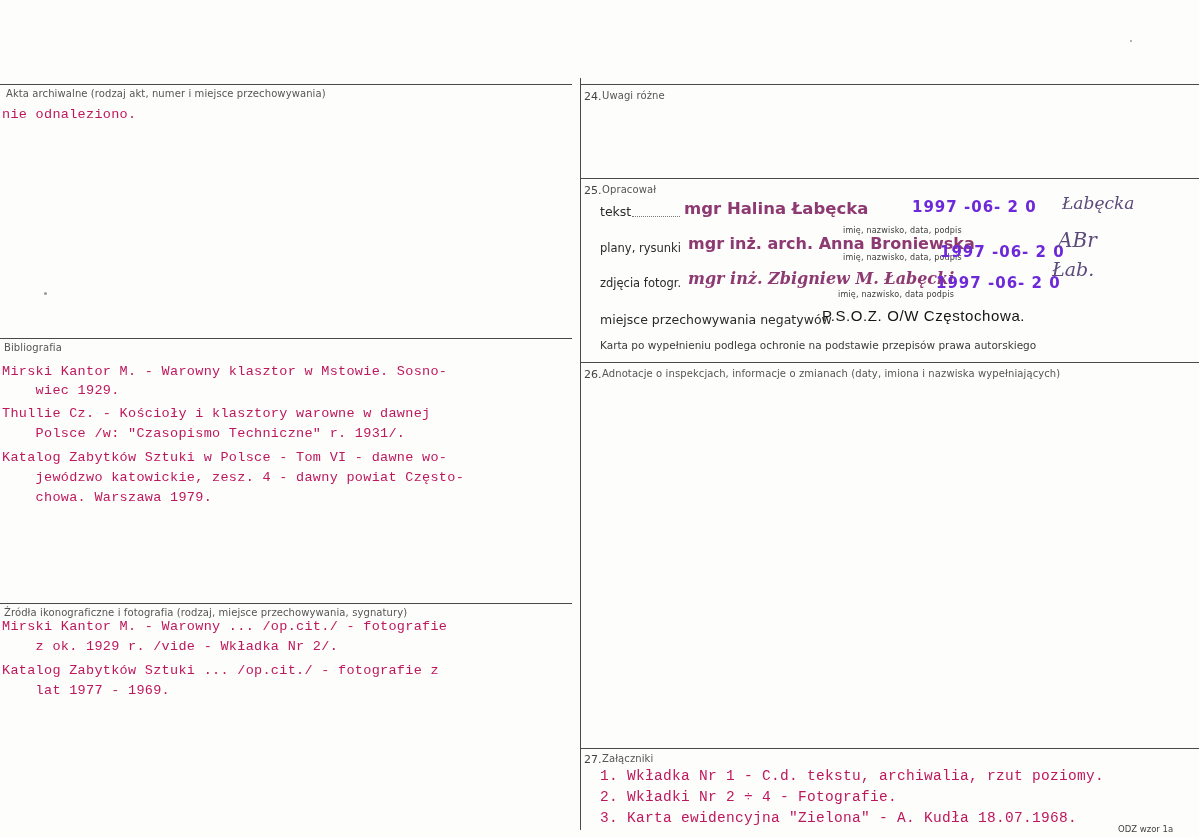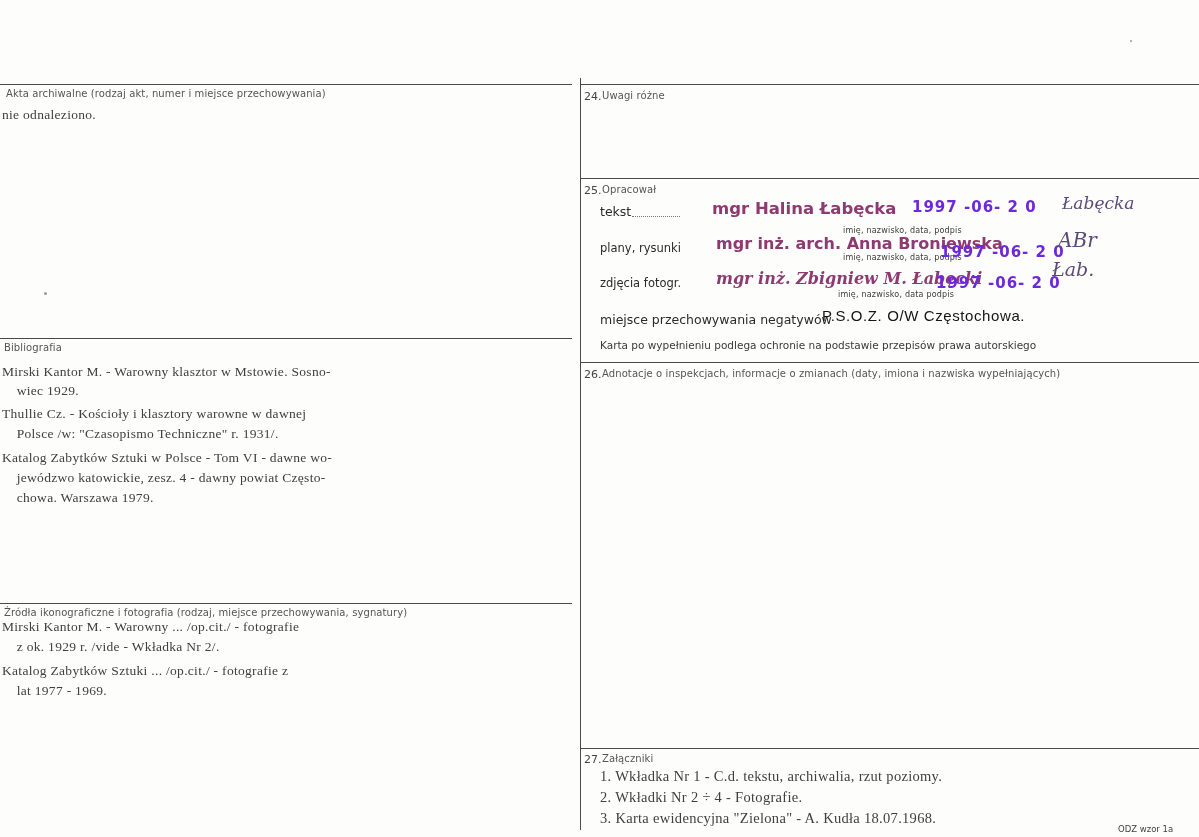--- a/index.html
+++ b/index.html
@@ -33,41 +33,40 @@
   .field-head {
     position: absolute;
     font-family: "DejaVu Sans", sans-serif;
     font-size: 10px;
     color: #555;
     letter-spacing: .1px;
     white-space: nowrap;
   }
   .typed {
     position: absolute;
-    font-family: Liberation Serif, serif;
+    font-family: Liberation Mono, monospace;
     font-size: 13.5px;
-    color: #404040;
+    color: #be185d;
     white-space: pre;
     line-height: 20px;
     letter-spacing: .3px;
   }
   .typed.small {
     font-size: 13px;
     line-height: 19px;
   }
 
   
   .stamp {
     position: absolute;
     font-family: "DejaVu Serif", serif;
     font-weight: bold;
     font-style: italic;
     color: #8e3a72;
     white-space: nowrap;
-    margin-left: 28px;
   }
   .stamp.sans {
     font-family: "DejaVu Sans", sans-serif;
     font-style: normal;
   }
   .date {
     position: absolute;
     font-family: "DejaVu Sans", sans-serif;
     font-weight: bold;
     font-size: 15px;

